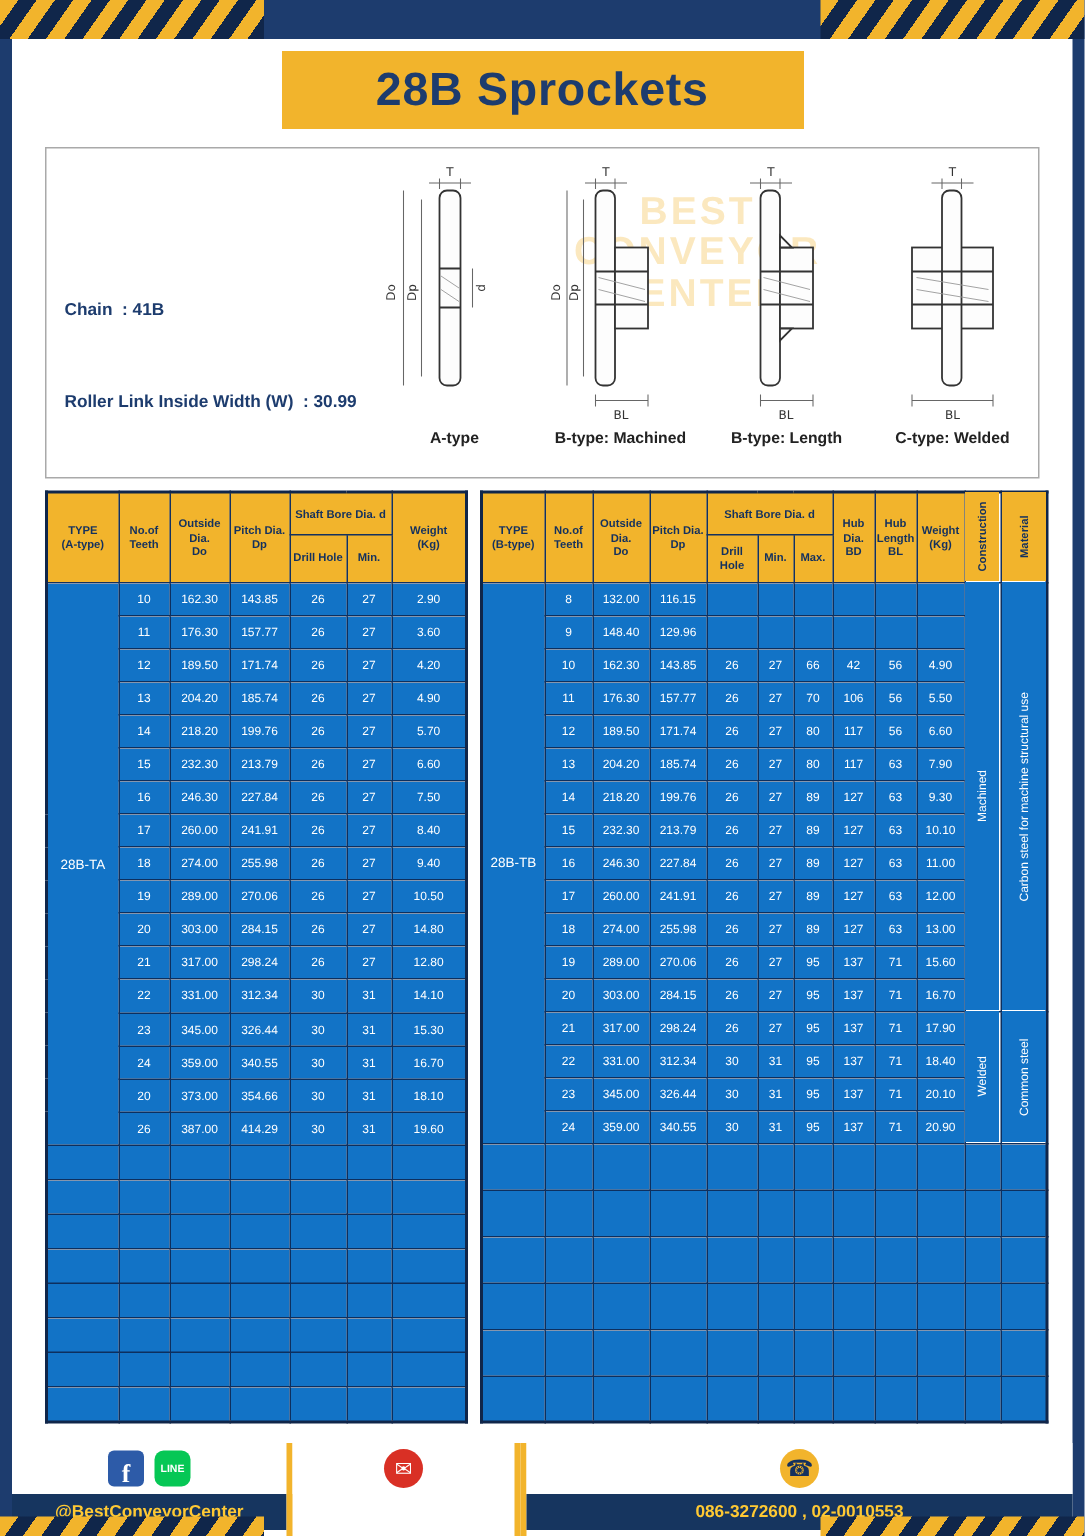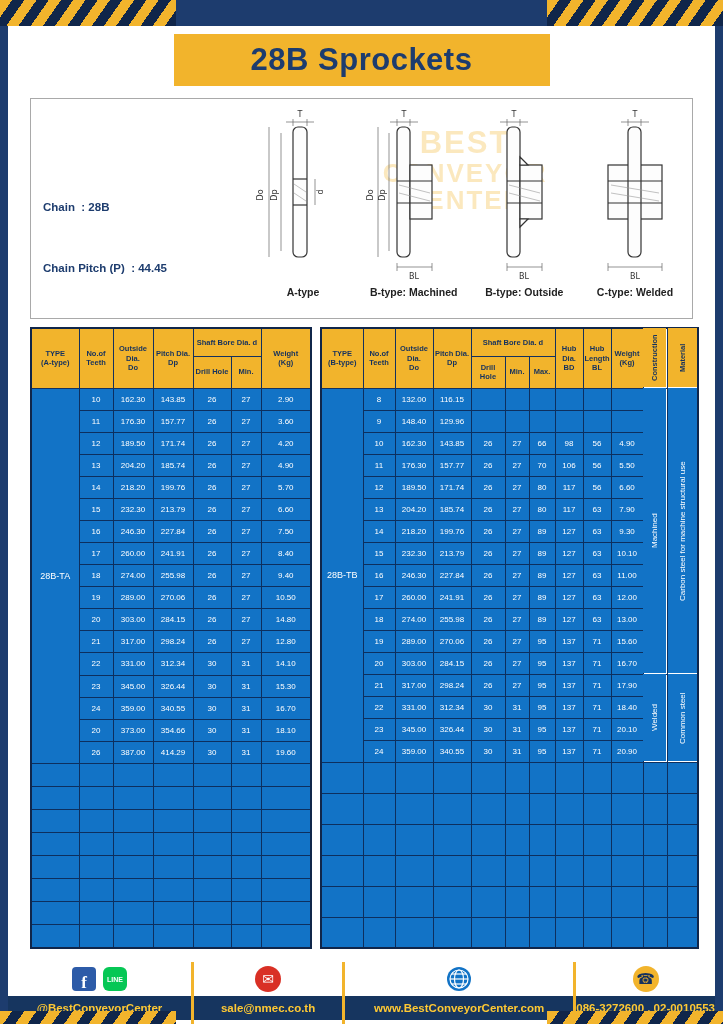--- a/index.html
+++ b/index.html
@@ -23,21 +23,21 @@
   }
   .bottom-hazard.right { right:0; }
   
   .page {
     position:absolute; left:8px; right:8px; top:26px; bottom:0;
     background:#ffffff;
   }
   
   .title-banner {
     position:absolute; left:50%; transform:translateX(-50%);
-    top:8px; width:376px; height:52px;
+    top:8px; width:348px; height:52px;
     background:#f2b42c;
     display:flex; align-items:center; justify-content:center;
   }
   .title-banner h1 {
     color:#1d3c6e; font-size:31px; font-weight:bold; letter-spacing:0.5px;
   }
   
   .diagram-box {
     position:absolute; left:22px; top:72px; width:663px; height:221px;
     border:1px solid #a9a9a9; background:#fff; overflow:hidden;
@@ -45,21 +45,21 @@
   .specs {
     position:absolute; left:12px; top:58px;
     color:#1d3c6e; font-size:11.5px; font-weight:bold; line-height:1.75;
     z-index:2; white-space:pre;
   }
   .watermark {
     position:absolute; left:46%; top:28px; width:260px; text-align:center;
     color:#f2b42c; opacity:0.30; font-weight:bold; z-index:1;
     line-height:1.05; letter-spacing:2px;
   }
-  .watermark .w1 { font-size:31px; }
+  .watermark .w1 { font-size:26px; }
   .watermark .w2 { font-size:26px; }
   .watermark .w3 { font-size:26px; }
   .figures {
     position:absolute; right:4px; top:10px; width:438px; height:205px;
     display:flex; justify-content:space-between; z-index:2;
   }
   .figure { width:106px; display:flex; flex-direction:column; align-items:center; }
   .figure svg { width:100px; height:176px; }
   .fig-label { font-size:10.5px; font-weight:bold; color:#222; margin-top:1px; white-space:nowrap; }
   .sh { stroke:#333; stroke-width:1.2; fill:#fdfdfd; }
@@ -148,22 +148,21 @@
   </div>
 
   <div class="diagram-box">
     <div class="watermark">
       <div class="w1">BEST</div>
       <div class="w2">CONVEYOR</div>
       <div class="w3">CENTER</div>
     </div>
 
     <div class="specs">
-      <div>Chain  : 28B</div>
-      <div>Chain Pitch (P)  : 44.45</div>
+      <div>Chain  : 41B</div>
       <div>Roller Link Inside Width (W)  : 30.99</div>
       
       
     </div>
 
     <div class="figures">
 
       <div class="figure">
         <svg viewBox="0 0 100 176">
           <text x="47" y="8" class="dt">T</text>
@@ -221,21 +220,21 @@
           <polygon points="46,110 54,110 46,118" class="sh"></polygon>
           <line x1="33" y1="72" x2="68" y2="72" class="sh"></line>
           <line x1="33" y1="94" x2="68" y2="94" class="sh"></line>
           <line x1="35" y1="76" x2="66" y2="84" class="hl"></line>
           <line x1="35" y1="84" x2="66" y2="92" class="hl"></line>
           <line x1="33" y1="158" x2="68" y2="158" class="dl"></line>
           <line x1="33" y1="154" x2="33" y2="162" class="dl"></line>
           <line x1="68" y1="154" x2="68" y2="162" class="dl"></line>
           <text x="50" y="170" class="dt">BL</text>
         </svg>
-        <div class="fig-label">B-type: Outside</div>
+        <div class="fig-label">B-type: Length</div>
       </div>
 
       <div class="figure">
         <svg viewBox="0 0 100 176">
           <text x="50" y="8" class="dt">T</text>
           <line x1="36" y1="13" x2="64" y2="13" class="dl"></line>
           <line x1="43" y1="10" x2="43" y2="17" class="dl"></line>
           <line x1="56" y1="10" x2="56" y2="17" class="dl"></line>
           <rect x="23" y="56" width="54" height="54" class="sh"></rect>
           <rect x="43" y="18" width="13" height="130" rx="5" class="sh"></rect>
@@ -568,21 +567,21 @@
             <td></td>
             <td></td>
           </tr>
           <tr>
             <td>10</td>
             <td>162.30</td>
             <td>143.85</td>
             <td>26</td>
             <td>27</td>
             <td>66</td>
-            <td>98</td>
+            <td>42</td>
             <td>56</td>
             <td>4.90</td>
           </tr>
           <tr>
             <td>11</td>
             <td>176.30</td>
             <td>157.77</td>
             <td>26</td>
             <td>27</td>
             <td>70</td>
@@ -830,36 +829,22 @@
         <div class="icon-fb">f</div>
         <div class="icon-line">LINE</div>
       </div>
       <div class="f-text">@BestConveyorCenter</div>
     </div>
     <div class="f-divider"></div>
     <div class="f-col" style="flex:0 0 148px">
       <div class="f-icons">
         <div class="icon-mail">✉</div>
       </div>
-      <div class="f-text">sale@nmec.co.th</div>
     </div>
     <div class="f-divider"></div>
-    <div class="f-col" style="flex:0 0 228px">
-      <div class="f-icons">
-        <svg class="icon-globe" viewBox="0 0 26 26">
-          <circle cx="13" cy="13" r="12" fill="#1273c6"></circle>
-          <circle cx="13" cy="13" r="9" fill="none" stroke="#fff" stroke-width="1.2"></circle>
-          <ellipse cx="13" cy="13" rx="4.5" ry="9" fill="none" stroke="#fff" stroke-width="1.2"></ellipse>
-          <line x1="4" y1="13" x2="22" y2="13" stroke="#fff" stroke-width="1.2"></line>
-          <line x1="5.5" y1="8" x2="20.5" y2="8" stroke="#fff" stroke-width="1.2"></line>
-          <line x1="5.5" y1="18" x2="20.5" y2="18" stroke="#fff" stroke-width="1.2"></line>
-        </svg>
-      </div>
-      <div class="f-text">www.BestConveyorCenter.com</div>
-    </div>
     <div class="f-divider"></div>
     <div class="f-col" style="flex:1">
       <div class="f-icons">
         <div class="icon-phone">☎</div>
       </div>
       <div class="f-text">086-3272600 , 02-0010553</div>
     </div>
   </div>
 
 </div>

